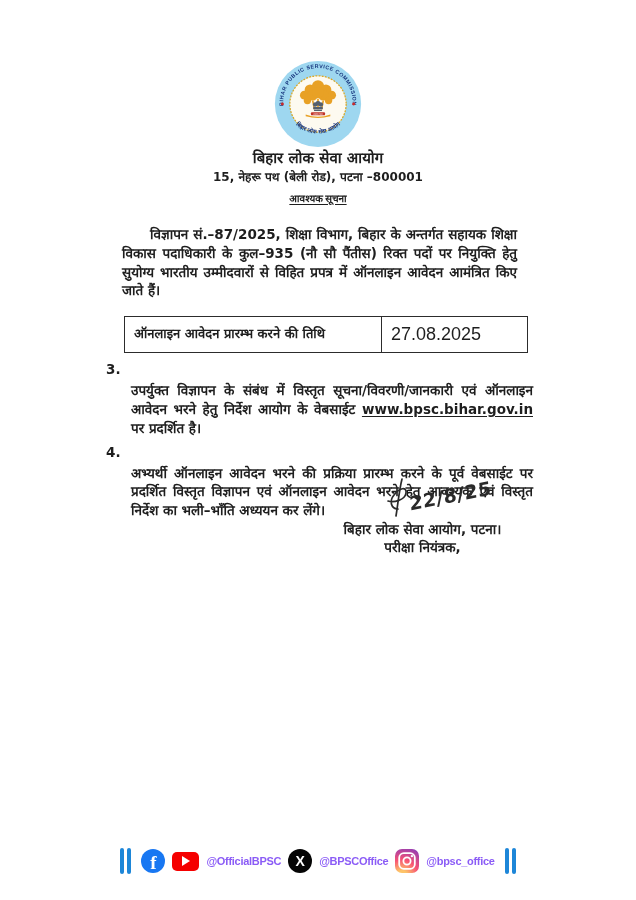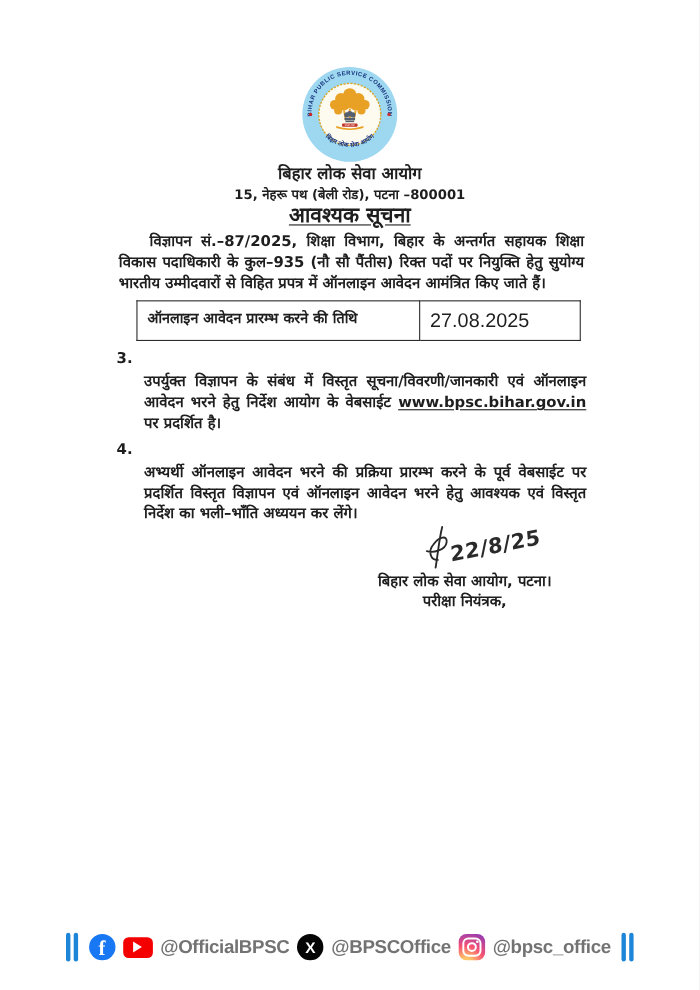--- a/index.html
+++ b/index.html
@@ -10,27 +10,27 @@
   }
 
   
   .logo-wrap { position:absolute; top:60px; left:50%; transform:translateX(-50%); width:88px; height:88px; }
   .logo-wrap svg { display:block; width:100%; height:100%; }
 
   
   .header { position:absolute; top:149px; left:0; width:100%; text-align:center; }
   .org-name   { font-size:15px; font-weight:700; line-height:19px; }
   .address    { font-size:12px; font-weight:700; line-height:19px; }
-  .notice-title { display:inline-block; font-size:19px; font-weight:700; line-height:19px;
-                  text-decoration:underline; text-underline-offset:2px; }
+  .notice-title { display:inline-block; font-size:10px; font-weight:700; line-height:19px;
+                  text-decoration:underline; text-underline-offset:2px;font-family:Liberation Serif, serif; }
 
   
   .content { position:absolute; top:209px; left:106px; width:427px;
              font-size:13.5px; line-height:18.8px; }
-  .para1 { text-align:justify; text-indent:28px; font-weight:600; margin:2px; }
+  .para1 { text-align:justify; text-indent:28px; font-weight:600; margin:16px; }
   .item2 { margin-top:3px; font-weight:600; }
   .item2 .u { text-decoration:underline; text-underline-offset:2px; }
 
   table.dates { border-collapse:collapse; margin:6px 0 7px 18px; width:404px;
                 table-layout:fixed; }
   table.dates td { border:1.6px solid #2c2c2c; padding:4px 9px; height:27px;
                    vertical-align:middle; }
   td.lbl { width:238px; font-weight:600; font-size:13px; }
   td.val { font-family:"Liberation Sans", sans-serif; font-weight:400; font-size:18px; }
 
@@ -42,22 +42,22 @@
   
   .signature { position:absolute; top:476px; left:300px; width:245px; text-align:center; }
   .scribble { display:block; margin:0 0 2px 78px; }
   .sig-line { font-size:13.5px; font-weight:700; line-height:18px; }
 
   
   .footer { position:absolute; bottom:26px; left:0; width:100%;
             display:flex; justify-content:center; align-items:center; gap:7px; }
   .dbar { display:flex; gap:3px; margin:0 3px; }
   .dbar i { display:block; width:4px; height:26px; border-radius:2px; background:#1d86d8; }
-  .handle { font-family:"Liberation Sans", sans-serif; font-weight:700; font-size:17px;
-            letter-spacing:-0.3px; color:#737373; white-space:nowrap; }
+  .handle { font-family:"Liberation Sans", sans-serif; font-weight:700; font-size:11px;
+            letter-spacing:-0.3px; color:#8b5cf6; white-space:nowrap; }
   .fb { width:24px; height:24px; border-radius:50%; background:#1877F2; color:#fff;
         display:flex; align-items:flex-end; justify-content:center; overflow:hidden; }
   .fb b { font-family:"Liberation Serif", serif; font-size:19px; line-height:21px; font-weight:700; }
   .yt { width:27px; height:19px; border-radius:5px; background:#f50000;
         display:flex; align-items:center; justify-content:center; }
   .yt i { display:block; width:0; height:0; border-left:8px solid #fff;
           border-top:5px solid transparent; border-bottom:5px solid transparent; }
   .xi { width:24px; height:24px; border-radius:50%; background:#050505; color:#fff;
         display:flex; align-items:center; justify-content:center;
         font-family:"Liberation Sans", sans-serif; font-weight:900; font-size:14px; }

